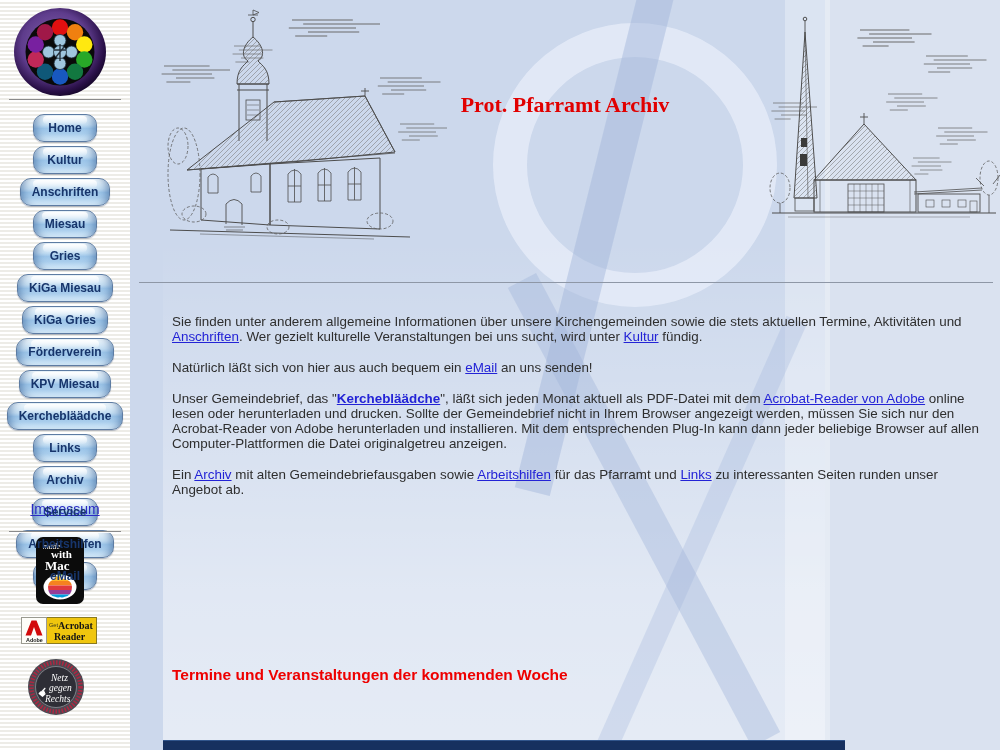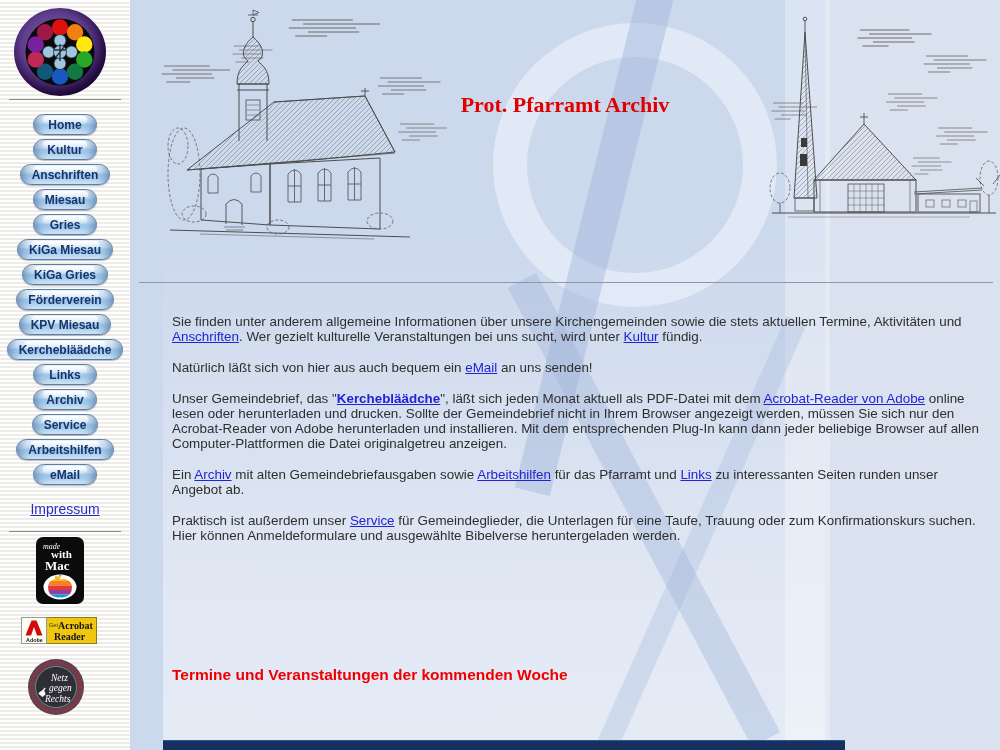--- a/index.html
+++ b/index.html
@@ -4,21 +4,21 @@
 <style>
   html,body{margin:0;padding:0;width:1000px;height:750px;overflow:hidden;
     background:#ccd8ec;font-family:"Liberation Sans",sans-serif;position:relative;}
   
   #sidebar{position:absolute;left:0;top:0;width:130px;height:750px;z-index:10;
     background:repeating-linear-gradient(180deg,#ffffff 0 2px,#edece7 2px 4px);}
   .side-divider{position:absolute;left:9px;width:112px;height:1px;background:#8a8a8a;
     box-shadow:0 1px 0 rgba(255,255,255,.9);}
   #logo{position:absolute;left:12px;top:6px;}
   #nav{position:absolute;left:0;top:114px;width:130px;display:flex;flex-direction:column;align-items:center;}
-  .navbtn{height:21px;min-width:64px;max-width:122px;padding:0 11px;margin-bottom:4px;
+  .navbtn{height:28px;min-width:64px;max-width:122px;padding:0 11px;margin-bottom:4px;
     border:1px solid #5d7ca3;border-radius:11px;box-sizing:border-box;
     display:flex;align-items:center;justify-content:center;
     font-size:12px;font-weight:bold;color:#17356b;cursor:pointer;position:relative;overflow:hidden;
     background:linear-gradient(180deg,#f3fafe 0%,#c3ddf2 38%,#9cc5e9 52%,#a9cdec 72%,#d8ecfa 100%);
     box-shadow:inset 9px 0 9px -7px rgba(60,100,150,.65), inset -9px 0 9px -7px rgba(60,100,150,.65),
       0 1px 1px rgba(20,40,80,.3);}
   .navbtn::before{content:"";position:absolute;left:14%;right:14%;top:1px;height:8px;border-radius:8px;
     background:linear-gradient(180deg,rgba(255,255,255,.95),rgba(255,255,255,.1));}
   .navbtn span{position:relative;z-index:1;white-space:nowrap;}
   #impressum{position:absolute;left:0;top:500px;width:130px;text-align:center;}
@@ -310,18 +310,17 @@
 
 <h1 id="page-title">Prot. Pfarramt Archiv</h1>
 
 <div id="rule"></div>
 
 <div id="welcome">
     <p><span>Sie finden unter anderem allgemeine Informationen über unsere Kirchengemeinden sowie die stets aktuellen Termine, Aktivitäten und </span><a href="#" class="tlink">Anschriften</a><span>. Wer gezielt kulturelle Veranstaltungen bei uns sucht, wird unter </span><a href="#" class="tlink">Kultur</a><span> fündig.</span></p>
     <p><span>Natürlich läßt sich von hier aus auch bequem ein </span><a href="#" class="tlink">eMail</a><span> an uns senden!</span></p>
     <p><span>Unser Gemeindebrief, das "</span><a href="#" class="tlink b">Kerchebläädche</a><span>", läßt sich jeden Monat aktuell als PDF-Datei mit dem </span><a href="#" class="tlink">Acrobat-Reader von Adobe</a><span> online lesen oder herunterladen und drucken. Sollte der Gemeindebrief nicht in Ihrem Browser angezeigt werden, müssen Sie sich nur den Acrobat-Reader von Adobe herunterladen und installieren. Mit dem entsprechenden Plug-In kann dann jeder beliebige Browser auf allen Computer-Plattformen die Datei originalgetreu anzeigen.</span></p>
     <p><span>Ein </span><a href="#" class="tlink">Archiv</a><span> mit alten Gemeindebriefausgaben sowie </span><a href="#" class="tlink">Arbeitshilfen</a><span> für das Pfarramt und </span><a href="#" class="tlink">Links</a><span> zu interessanten Seiten runden unser Angebot ab.</span></p>
-    <p><span>Praktisch ist außerdem unser </span><a href="#" class="tlink">Service</a><span> für Gemeindeglieder, die Unterlagen für eine Taufe, Trauung oder zum Konfirmationskurs suchen. Hier können Anmeldeformulare und ausgewählte Bibelverse heruntergeladen werden.</span></p>
   </div>
 
 <h2 id="section-heading">Termine und Veranstaltungen der kommenden Woche</h2>
 
 <div id="footer-bar" style="background: rgb(22, 48, 95);"></div>
 
 </body></html>

